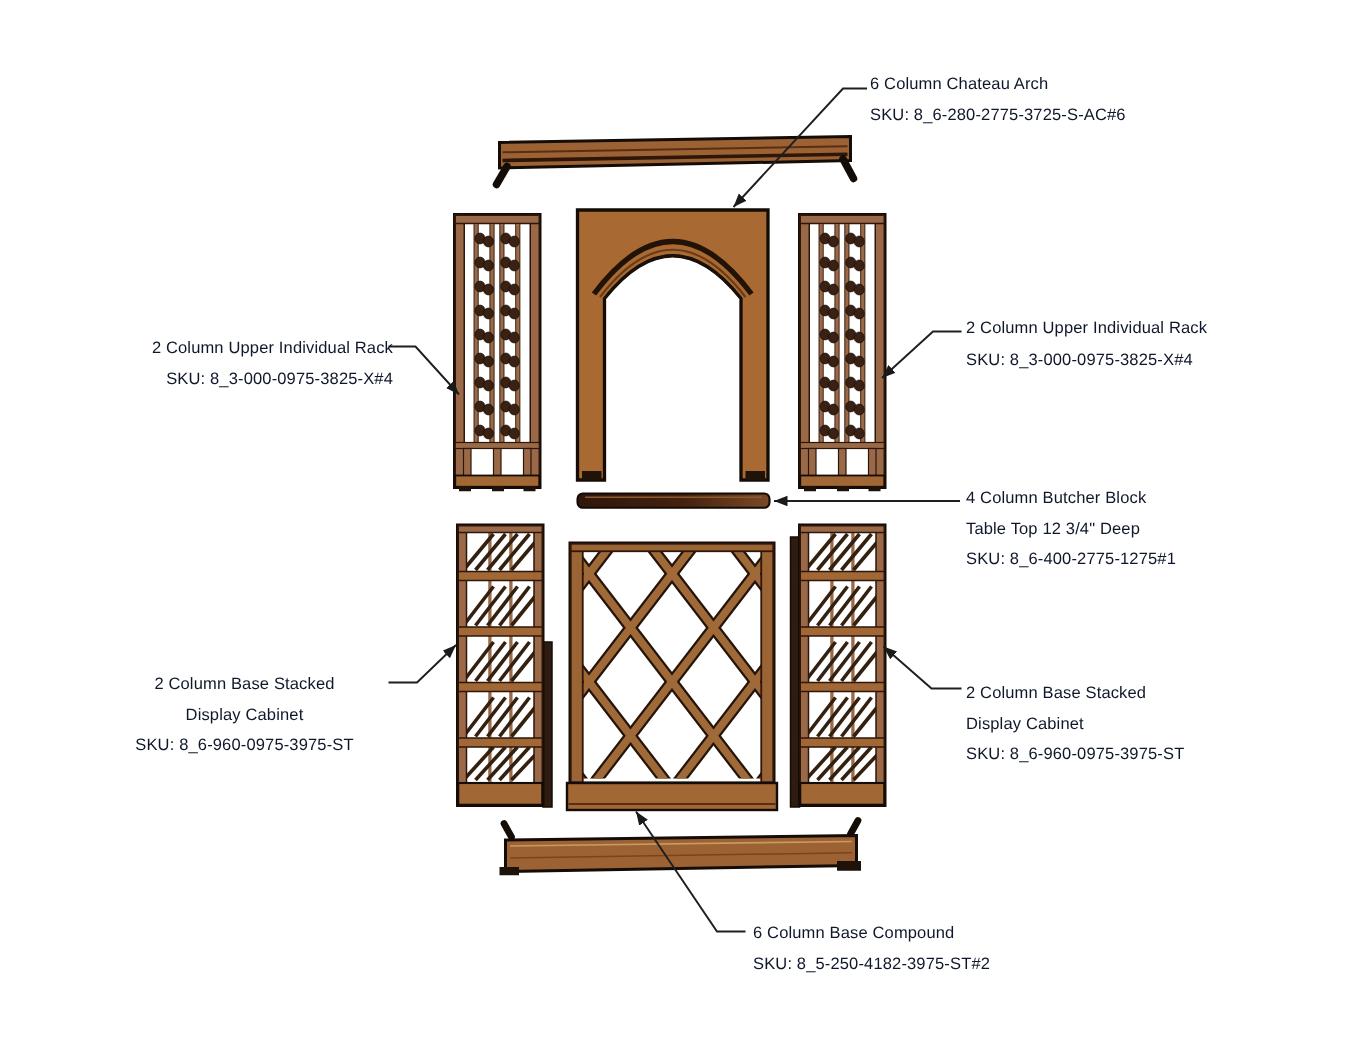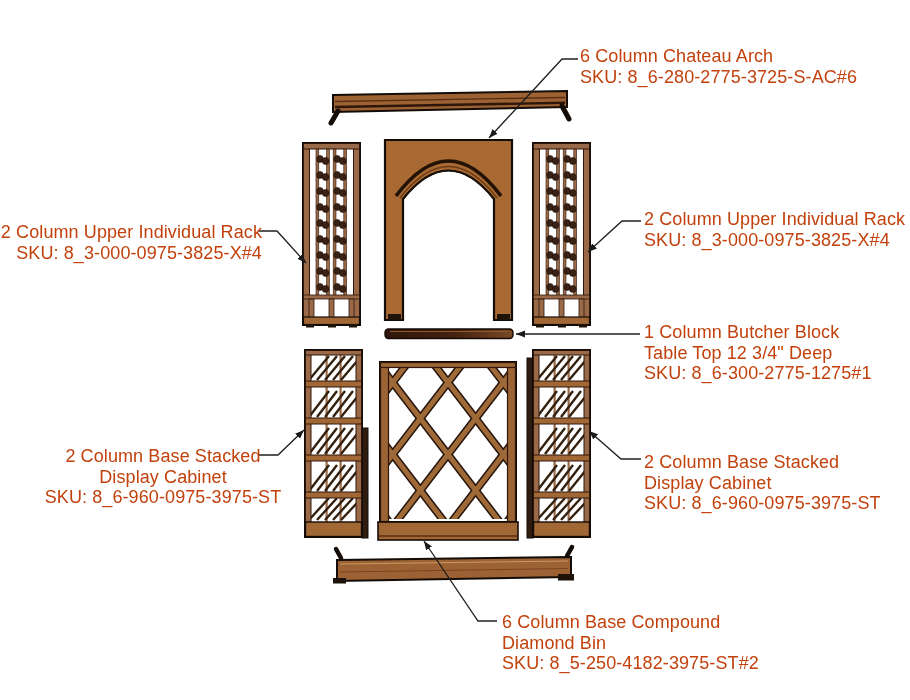--- a/index.html
+++ b/index.html
@@ -1,20 +1,20 @@
 <!DOCTYPE html>
 <html><head>
 <meta charset="utf-8">
 <style>
   html,body{margin:0;padding:0;background:#ffffff;}
   body{width:910px;height:700px;position:relative;overflow:hidden;
        font-family:"Liberation Sans","DejaVu Sans",sans-serif;}
   .stage{position:absolute;inset:0;width:910px;height:700px;}
   svg.diagram{position:absolute;left:0;top:0;}
-  .label{position:absolute;font-size:18px;line-height:20.5px;color:#c2410c;
+  .label{position:absolute;font-size:11px;line-height:20.5px;color:#0f172a;
          letter-spacing:0.1px;white-space:nowrap;}
   .label span{display:block;}
   .al-right{text-align:right;}
   .al-left{text-align:left;}
   .al-center{text-align:center;}
 </style>
 </head>
 <body>
 
 <div class="stage">
@@ -242,36 +242,35 @@
   <span>2 Column Upper Individual Rack</span>
   <span>SKU: 8_3-000-0975-3825-X#4</span>
 </div>
 
 <div class="label al-left" style="left:644px;top:209px;width:260px;">
   <span>2 Column Upper Individual Rack</span>
   <span>SKU: 8_3-000-0975-3825-X#4</span>
 </div>
 
 <div class="label al-left" style="left:644px;top:322px;width:260px;">
-  <span>1 Column Butcher Block</span>
+  <span>4 Column Butcher Block</span>
   <span>Table Top 12 3/4" Deep</span>
-  <span>SKU: 8_6-300-2775-1275#1</span>
+  <span>SKU: 8_6-400-2775-1275#1</span>
 </div>
 
 <div class="label al-center" style="left:30px;top:446px;width:266px;">
   <span>2 Column Base Stacked</span>
   <span>Display Cabinet</span>
   <span>SKU: 8_6-960-0975-3975-ST</span>
 </div>
 
 <div class="label al-left" style="left:644px;top:452px;width:260px;">
   <span>2 Column Base Stacked</span>
   <span>Display Cabinet</span>
   <span>SKU: 8_6-960-0975-3975-ST</span>
 </div>
 
 <div class="label al-left" style="left:502px;top:612px;width:300px;">
   <span>6 Column Base Compound</span>
-  <span>Diamond Bin</span>
   <span>SKU: 8_5-250-4182-3975-ST#2</span>
 </div>
 
 </div>
 
 </body></html>

